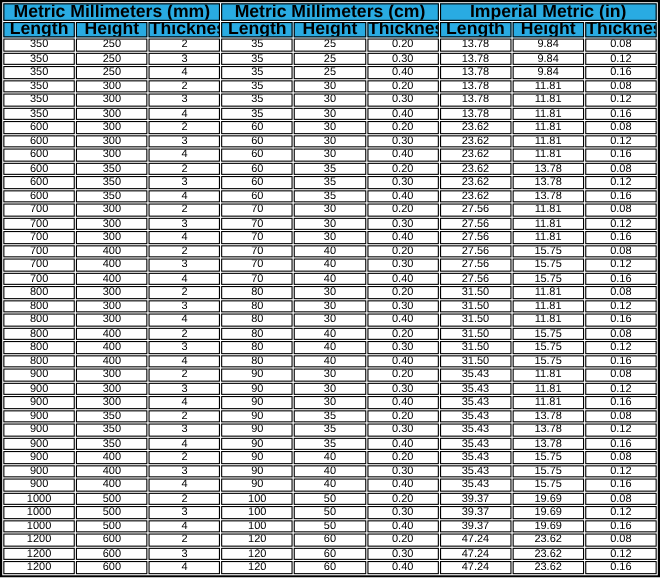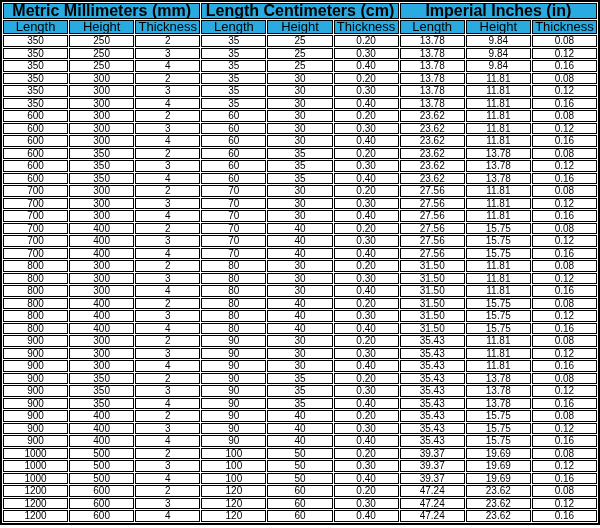--- a/index.html
+++ b/index.html
@@ -35,22 +35,22 @@
   }
   tr.group-row th {
     background: var(--header-bg);
     font-size: 16px;
     font-weight: bold;
     height: 14px;
     line-height: 14px;
   }
   tr.cols-row th {
     background: var(--header-bg);
-    font-size: 13px;
-    font-weight: normal;
+    font-size: 16px;
+    font-weight: bold;
     height: 12px;
     line-height: 12px;
   }
   table.dim-table td {
     background: var(--cell-bg);
     font-size: 10px;
     height: 9px;
     line-height: 9.5px;
   }
   .sec-start {
@@ -68,22 +68,22 @@
       <col>
       <col>
       <col>
       <col>
       <col>
       <col>
   </colgroup>
   <thead>
     <tr class="group-row">
       <th colspan="3">Metric Millimeters (mm)</th>
-      <th colspan="3" class="sec-start">Length Centimeters (cm)</th>
-      <th colspan="3" class="sec-start">Imperial Inches (in)</th>
+      <th colspan="3" class="sec-start">Metric Millimeters (cm)</th>
+      <th colspan="3" class="sec-start">Imperial Metric (in)</th>
     </tr>
     <tr class="cols-row">
       <th>Length</th>
       <th>Height</th>
       <th>Thickness</th>
       <th class="sec-start">Length</th>
       <th>Height</th>
       <th>Thickness</th>
       <th class="sec-start">Length</th>
       <th>Height</th>

